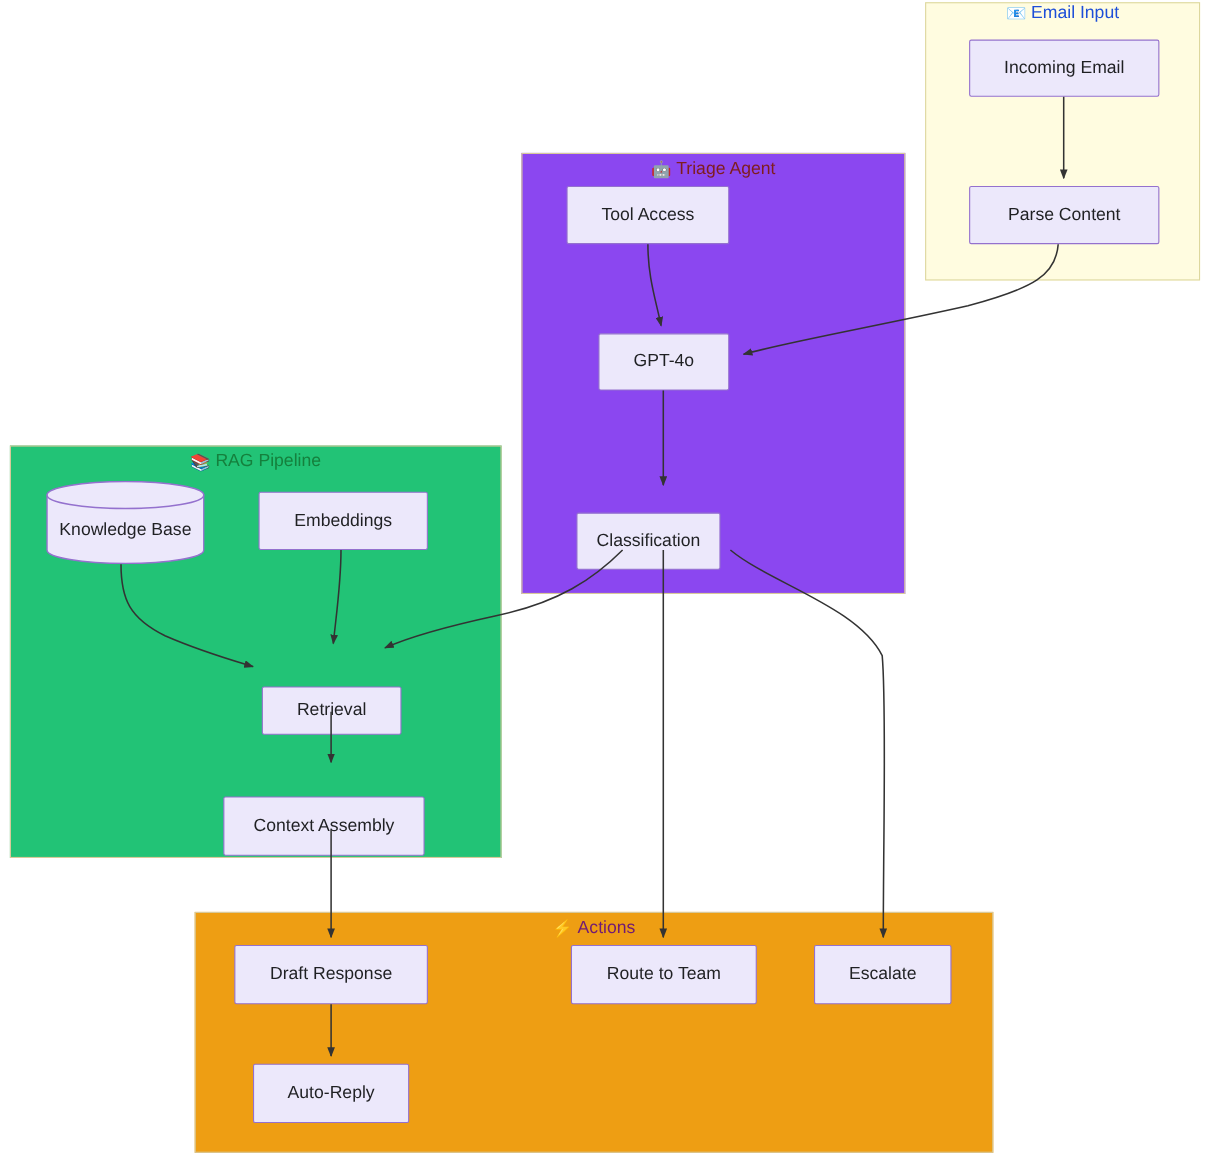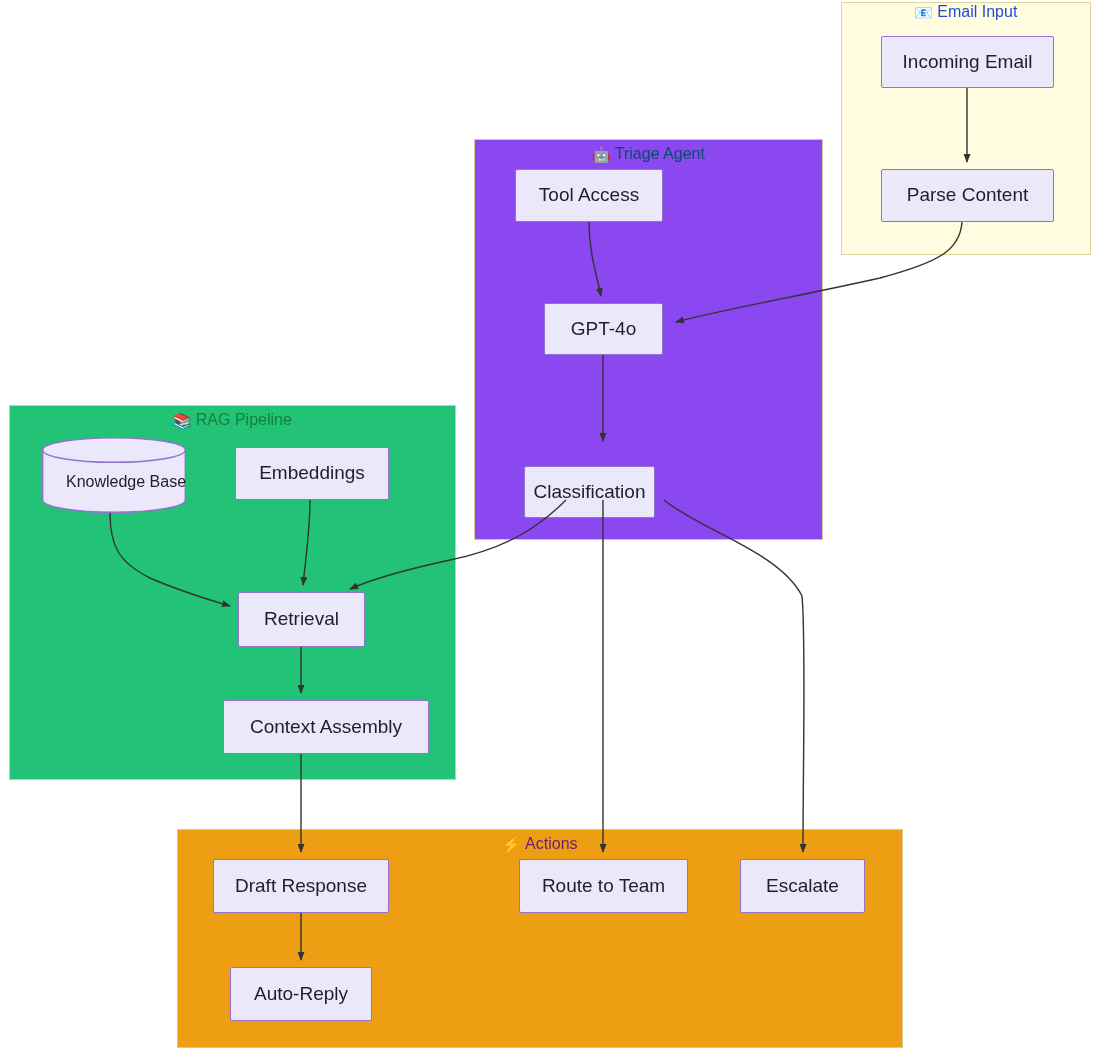--- a/index.html
+++ b/index.html
@@ -55,30 +55,29 @@
   }
   .node {
     position: absolute;
     box-sizing: border-box;
     background: #ECE8FB;
     border: 1px solid #9471CE;
     border-radius: 2px;
     display: flex;
     align-items: center;
     justify-content: center;
-    font-size: 19px;
+    font-size: 16px;
     color: #1f2023;
     z-index: 4;
     text-align: center;
     line-height: 1.1;
   }
   .node-db {
     position: absolute;
     z-index: 4;
-    padding-left: 24px;
   }
   .node-db svg {
     display: block;
     position: absolute;
     left: 0;
     top: 0;
   }
   .node-db .db-label {
     position: absolute;
     left: 0;
@@ -93,21 +92,21 @@
 <body>
 
 <div id="diagram-root">
 
   <div class="cluster" style="left:841px; top:2px; width:250px; height:253px; background:#FFFCE0; border-color:#DDD79E;"></div>
   <div class="cluster-label" style="left:841px; top:2px; width:250px; color:#1d4ed8;">
     <span class="emo">📧</span><span>Email Input</span>
   </div>
 
   <div class="cluster" style="left:474px; top:139px; width:349px; height:401px; background:#8B47F0; border-color:#D8C99A;"></div>
-  <div class="cluster-label" style="left:474px; top:144px; width:349px; color:#0c4a6e;">
+  <div class="cluster-label" style="left:474px; top:144px; width:349px; color:#7f1d1d;">
     <span class="emo">🤖</span><span>Triage Agent</span>
   </div>
 
   <div class="cluster" style="left:9px; top:405px; width:447px; height:375px; background:#22C376; border-color:#D8C99A;"></div>
   <div class="cluster-label" style="left:9px; top:410px; width:447px; color:#15803d;">
     <span class="emo">📚</span><span>RAG Pipeline</span>
   </div>
 
   <div class="cluster" style="left:177px; top:829px; width:726px; height:219px; background:#EE9E13; border-color:#D8C99A;"></div>
   <div class="cluster-label" style="left:177px; top:834px; width:726px; color:#701a75;">
@@ -161,25 +160,25 @@
       <path d="M 0.7,13 L 0.7,63 A 71.3,12.3 0 0 0 143.3,63 L 143.3,13 Z" fill="#ECE8FB" stroke="#9471CE" stroke-width="1.4"></path>
       <ellipse cx="72" cy="13" rx="71.3" ry="12.3" fill="#ECE8FB" stroke="#9471CE" stroke-width="1.4"></ellipse>
     </svg>
     <span class="db-label" style="top:36px;">Knowledge Base</span>
   </div>
 
   <div class="node" style="left:235px; top:447px; width:154px; height:53px;">
     <span>Embeddings</span>
   </div>
 
-  <div class="node" style="left:238px; top:592px; width:127px; height:55px;">
+  <div class="node" style="left:238px; top:624px; width:127px; height:44px;">
     <span>Retrieval</span>
   </div>
 
-  <div class="node" style="left:203px; top:700px; width:206px; height:54px;margin-left:20px;">
+  <div class="node" style="left:203px; top:724px; width:183px; height:54px;">
     <span>Context Assembly</span>
   </div>
 
   <div class="node" style="left:213px; top:859px; width:176px; height:54px;">
     <span>Draft Response</span>
   </div>
 
   <div class="node" style="left:519px; top:859px; width:169px; height:54px;">
     <span>Route to Team</span>
   </div>

